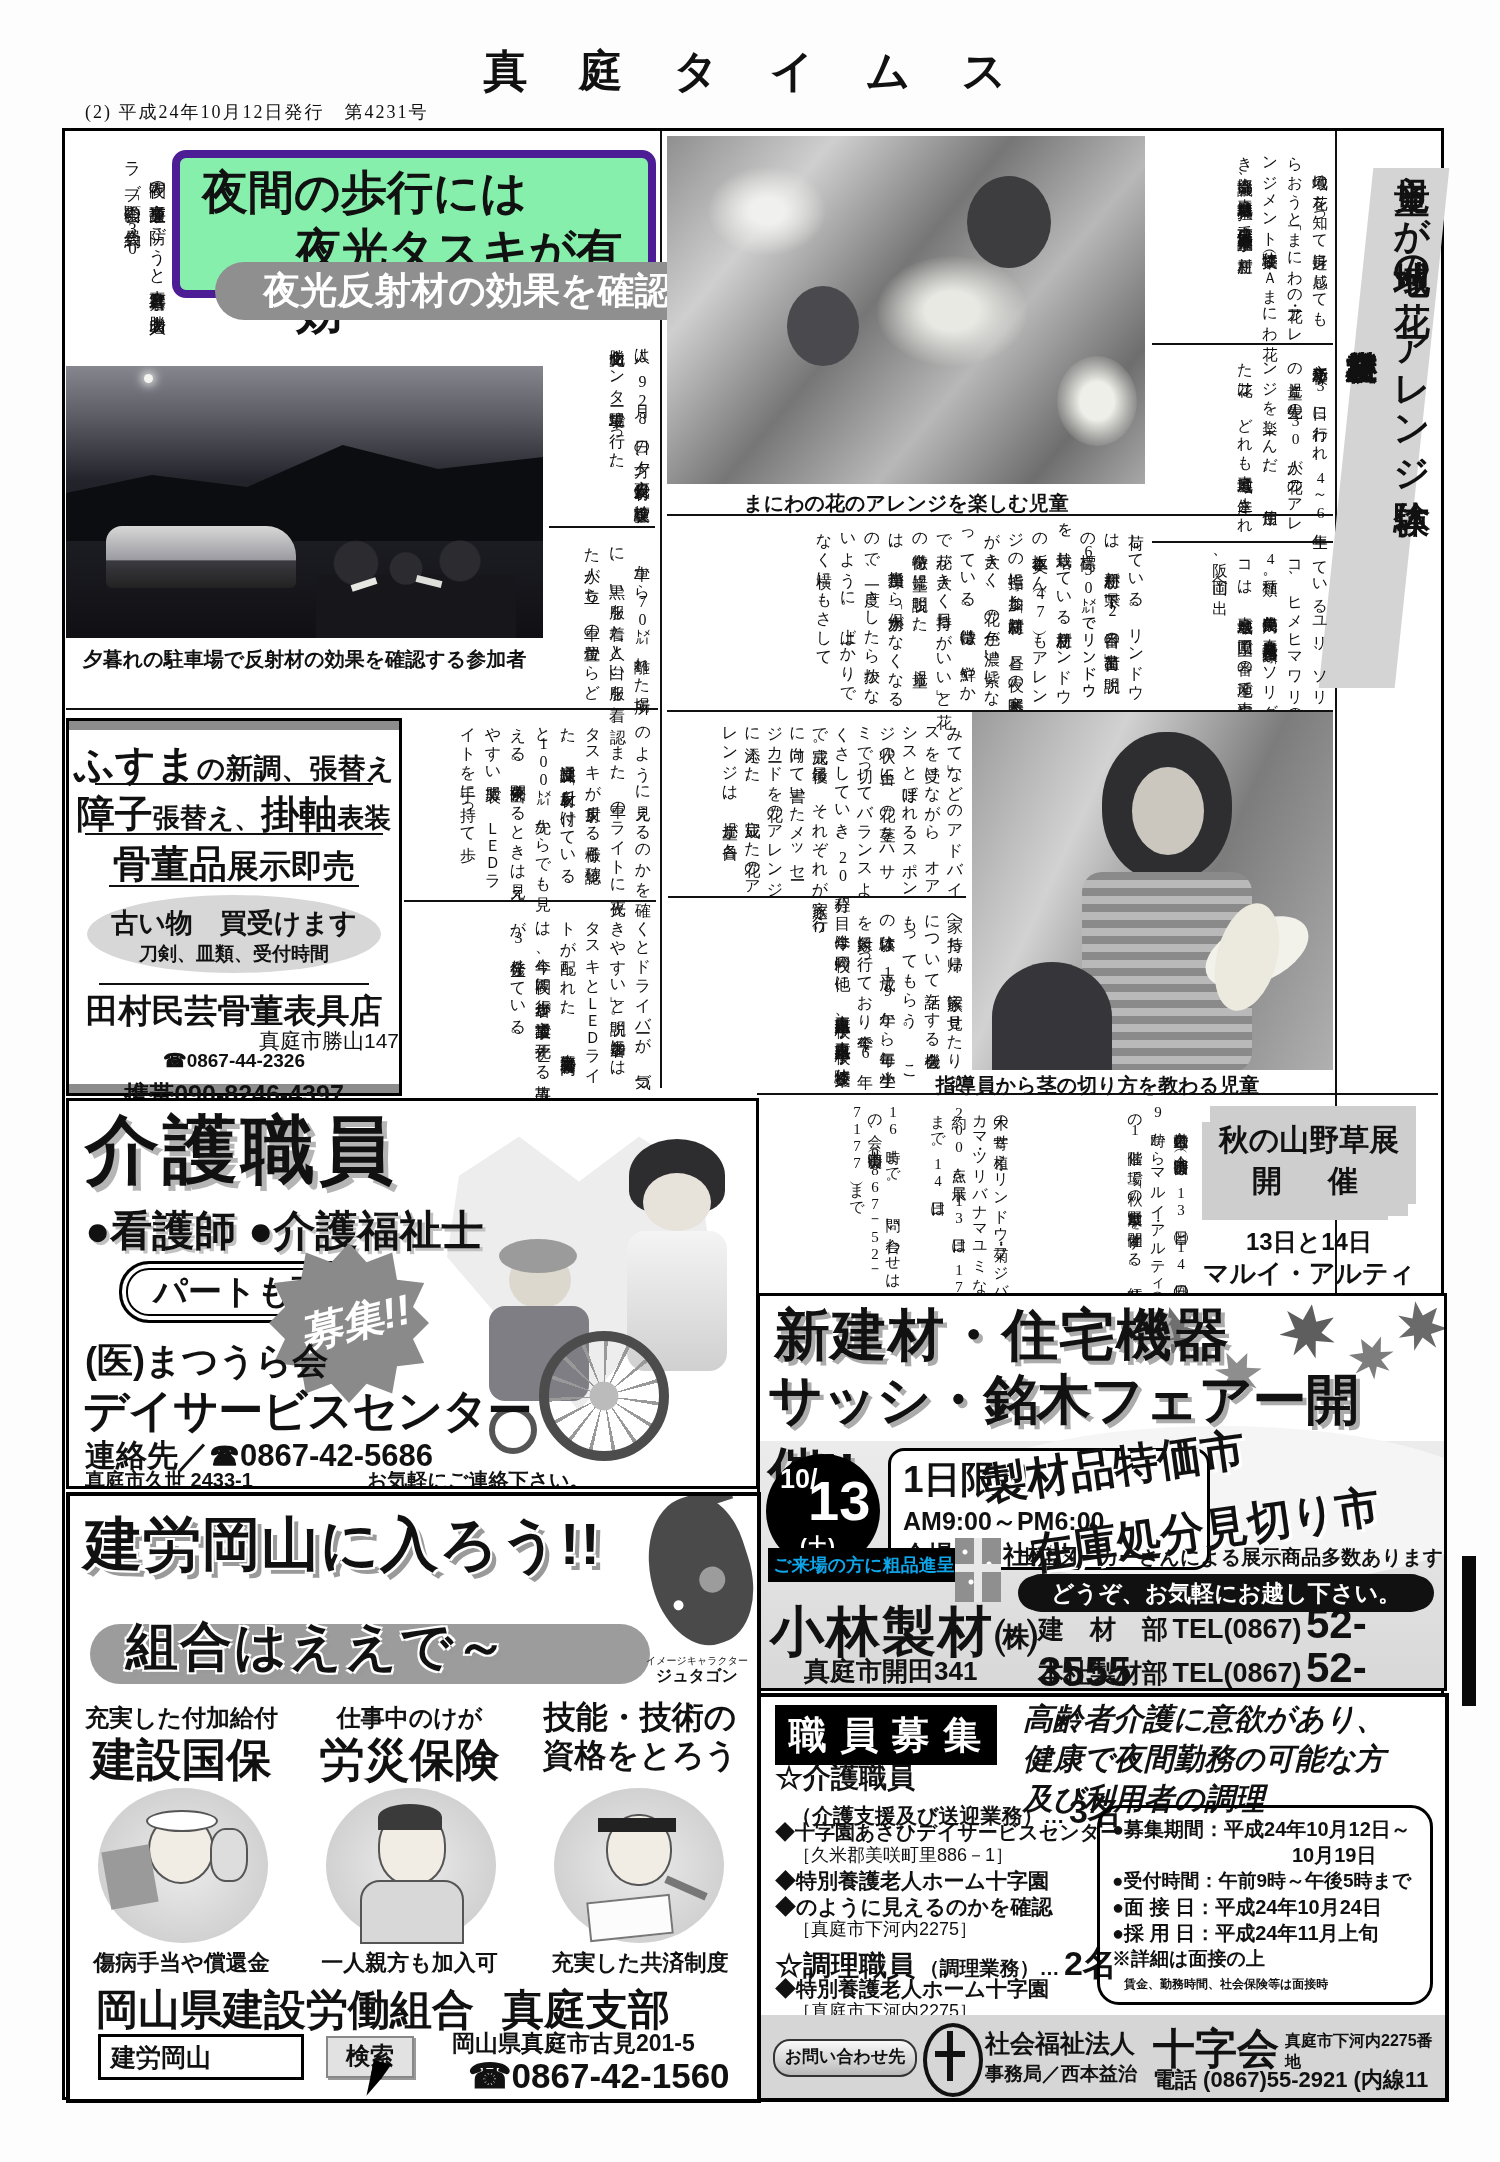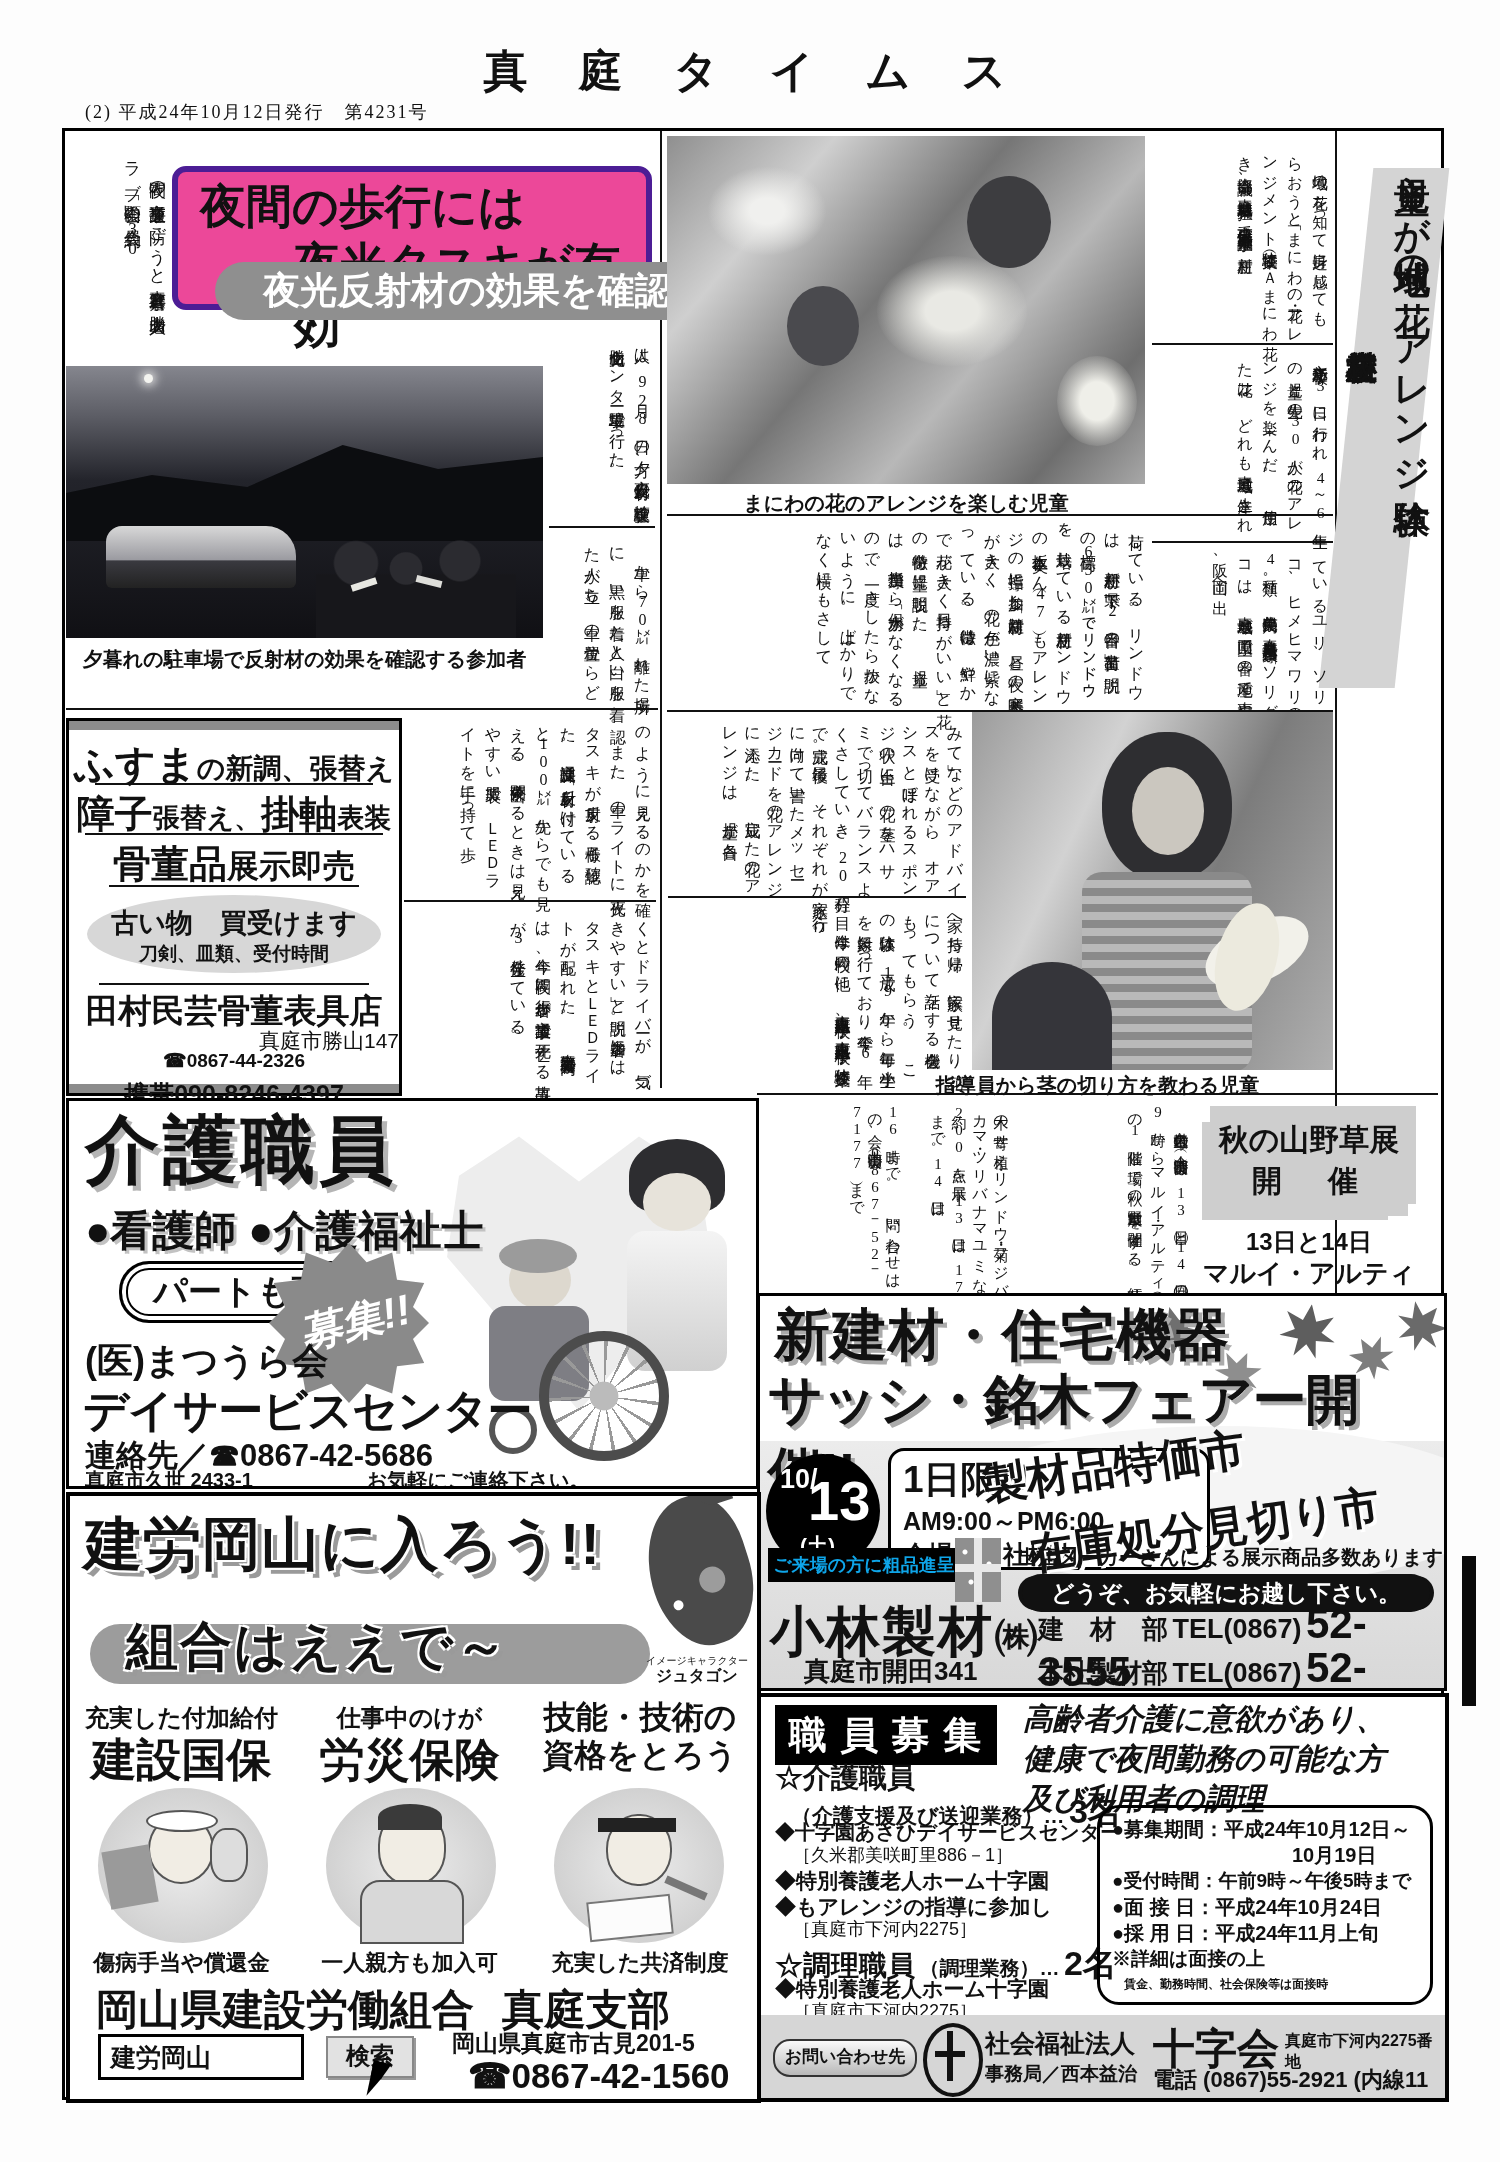--- a/index.html
+++ b/index.html
@@ -29,21 +29,21 @@
 
 <div class="abs" style="left:1462px;top:1556px;width:14px;height:150px;background:#0a0a0a;"></div>
 
 <div class="abs rule" style="left:660px;top:131px;width:2px;height:957px;"></div>
 <div class="abs rule" style="left:1335px;top:131px;width:2px;height:1162px;"></div>
 <div class="abs rule" style="left:757px;top:1093px;width:681px;height:2px;"></div>
 <div class="abs rule" style="left:66px;top:708px;width:592px;height:2px;"></div>
 
 <div class="abs vt" style="left:68px;top:150px;width:102px;height:178px;font-size:17px;line-height:25px;">　夜間の交通事故を防ごうと真庭警察署と勝山老人クラブ「顆山会」の会員約30</div>
 
-<div class="abs" style="left:172px;top:166px;width:468px;height:132px;border:6px solid #4c1d95;border-radius:14px;background:#ec4899;">
+<div class="abs" style="left:172px;top:150px;width:468px;height:132px;border:8px solid #4c1d95;border-radius:14px;background:#86efac;">
   <div class="abs ser blk" style="left:22px;top:4px;font-size:46px;">夜間の歩行には</div>
   <div class="abs ser blk" style="left:116px;top:62px;font-size:46px;">夜光タスキが有効</div>
 </div>
 <div class="abs g blk ctr" style="left:215px;top:262px;width:505px;height:58px;border-radius:29px;background:#8f8f8f;color:#fff;font-size:37px;line-height:58px;">夜光反射材の効果を確認</div>
 
 <div class="abs vt" style="left:549px;top:336px;width:106px;height:180px;">人は、9月28日の夕方、夜光反射材の検証実験を勝山文化センター駐車場で行った。</div>
 <div class="abs rule" style="left:549px;top:526px;width:106px;height:1.5px;"></div>
 <div class="abs vt" style="left:549px;top:536px;width:106px;height:172px;">　車から70㍍離れた場所に、黒い服を着た人と白い服を着た人が立ち、車の位置からど</div>
 
 <div class="abs photo" style="left:66px;top:366px;width:477px;height:272px;background:linear-gradient(#85868e 0%,#5d5e66 18%,#23242b 42%,#101014 100%);">
@@ -267,21 +267,21 @@
   <div class="abs ser blk" style="left:262px;top:82px;font-size:30px;font-style:italic;">及び利用者の調理</div>
 
   <div class="abs g blk" style="left:14px;top:62px;font-size:28px;">☆介護職員</div>
   <div class="abs" style="left:30px;top:92px;">
     <span class="g b" style="font-size:21px;">（介護支援及び送迎業務）…</span>
     <span class="g blk" style="font-size:34px;">3名</span>
   </div>
   <div class="abs g blk" style="left:14px;top:122px;font-size:20px;">◆十字園あさひデイサービスセンター</div>
   <div class="abs g" style="left:32px;top:146px;font-size:18px;">［久米郡美咲町里886－1］</div>
   <div class="abs g blk" style="left:14px;top:170px;font-size:21px;">◆特別養護老人ホーム十字園</div>
-  <div class="abs g blk" style="left:14px;top:196px;font-size:21px;">◆もアレンジの指導に参加し</div>
+  <div class="abs g blk" style="left:14px;top:196px;font-size:21px;">◆のように見えるのかを確認</div>
   <div class="abs g" style="left:32px;top:220px;font-size:18px;">［真庭市下河内2275］</div>
   <div class="abs" style="left:14px;top:244px;">
     <span class="g blk" style="font-size:28px;">☆調理職員</span>
     <span class="g b" style="font-size:20px;">（調理業務）…</span>
     <span class="g blk" style="font-size:34px;">2名</span>
   </div>
   <div class="abs g blk" style="left:14px;top:278px;font-size:21px;">◆特別養護老人ホーム十字園</div>
   <div class="abs g" style="left:32px;top:302px;font-size:18px;">［真庭市下河内2275］</div>
 
   <div class="abs" style="left:336px;top:108px;width:336px;height:200px;border:3px solid #000;border-radius:22px;padding:8px 12px;box-sizing:border-box;">

